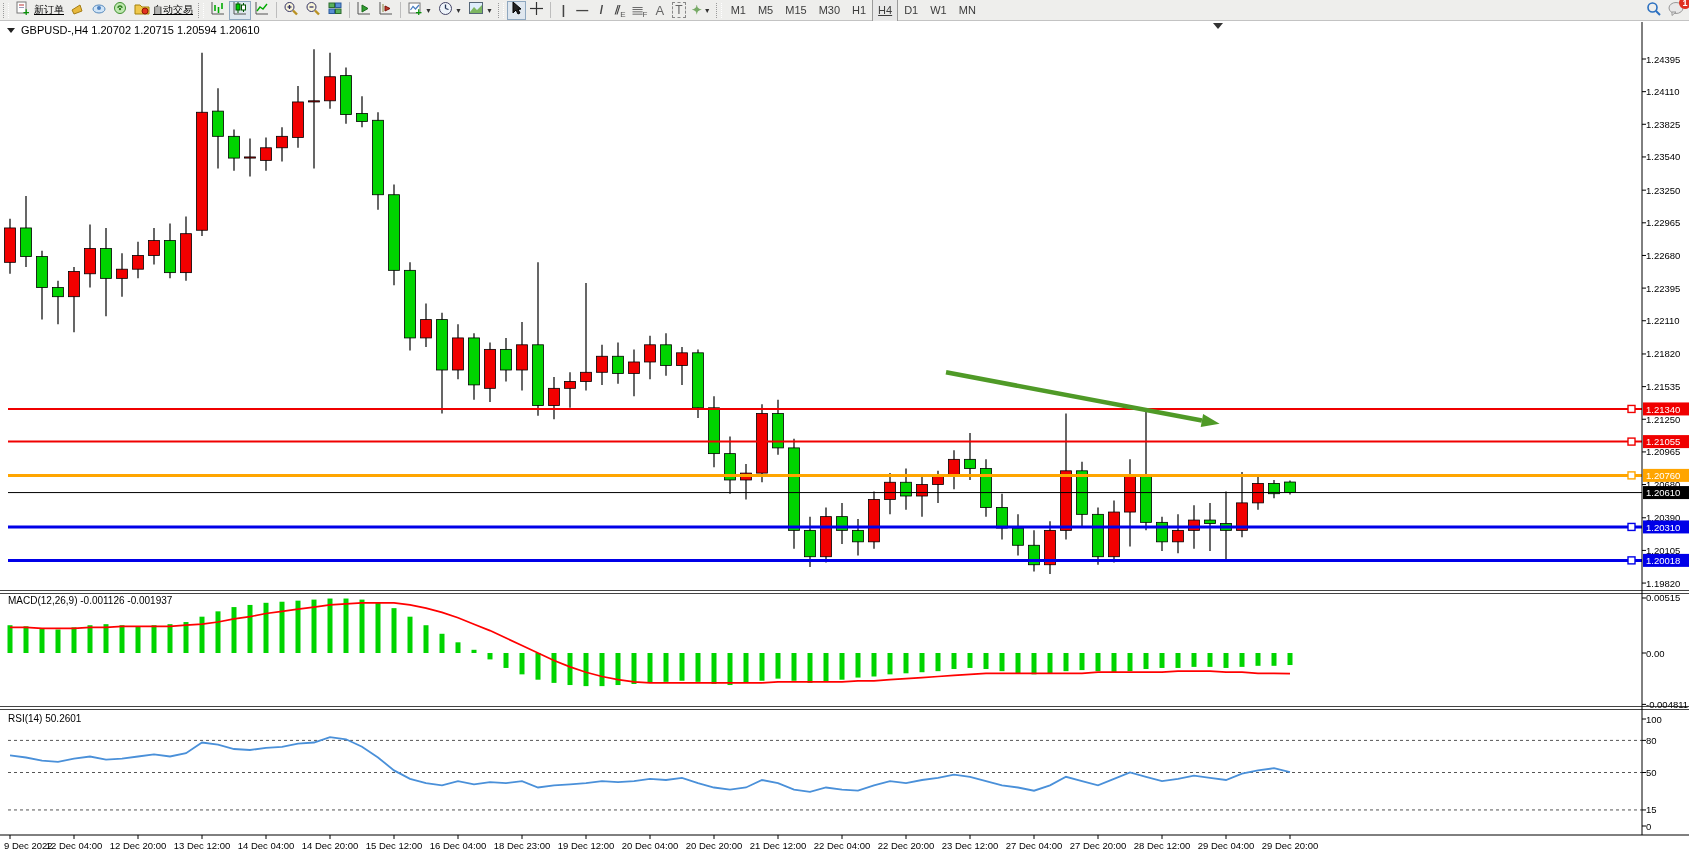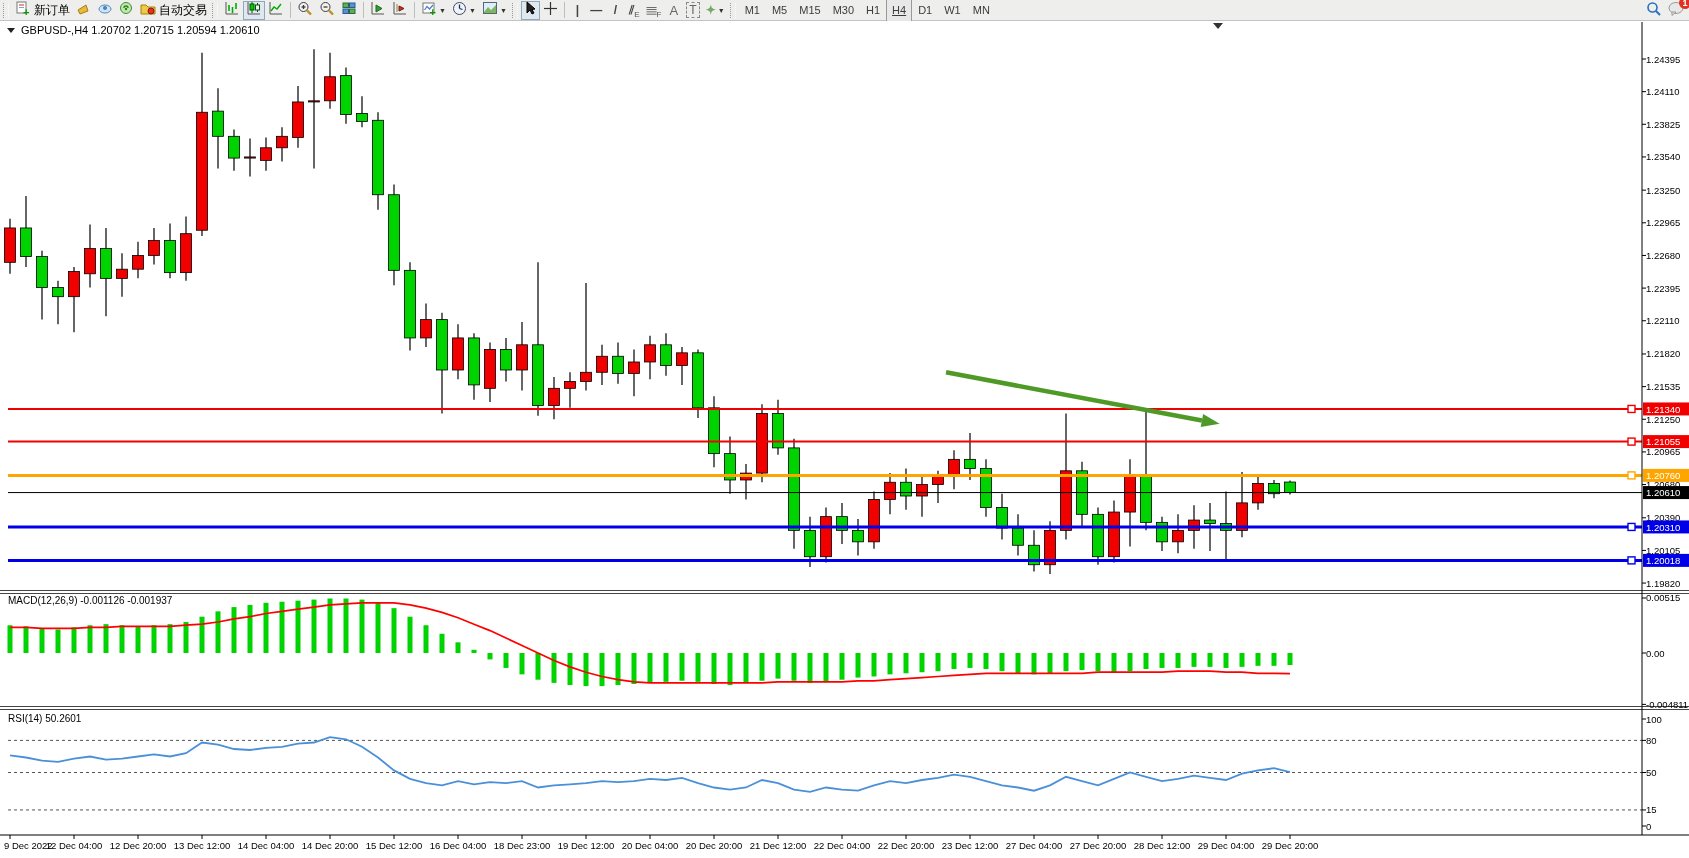--- a/index.html
+++ b/index.html
@@ -6,21 +6,21 @@
     font-family:"Liberation Sans",sans-serif;-webkit-font-smoothing:none;}
   #app{position:relative;width:1689px;height:858px;background:#fff;}
   
   #toolbar{position:absolute;left:0;top:0;width:1689px;height:21px;background:#eeeeec;
     border-bottom:1px solid #c3c3c3;display:flex;align-items:center;padding-left:1px;box-sizing:border-box;}
   .grip{width:4px;height:15px;border-left:1px dotted #9a9a9a;border-right:1px dotted #fff;margin:0 3px 0 2px;}
   .vdiv{width:1px;height:16px;background:#bdbdbd;margin:0 3px;}
   .btn{height:19px;min-width:19px;display:inline-flex;align-items:center;justify-content:center;
     padding:0 2px;border:1px solid transparent;box-sizing:border-box;color:#222;}
   .btn.pressed{background:#dfe7ef;border:1px solid #8fa8c0;}
-  .btn .cnlabel{font-size:12px;color:#000;margin-left:3px;white-space:nowrap;}
+  .btn .cnlabel{font-size:10px;color:#000;margin-left:3px;white-space:nowrap;text-decoration:underline;}
   .caret{font-size:7px;color:#333;margin-left:2px;}
   .glyph{font-size:12px;color:#444;font-weight:bold;}
   .tf{font-size:11px;color:#3c3c3c;padding:0 5px;height:26px;display:inline-flex;align-items:center;
     border:1px solid transparent;box-sizing:border-box;}
   .tf.active{background:#e8e8e8;border:1px solid #9a9a9a;text-decoration:underline;}
   #tbright{position:absolute;right:4px;top:0;height:21px;display:flex;align-items:center;gap:6px;}
   .badge{position:absolute;top:-4px;right:-6px;background:#e03020;color:#fff;border-radius:8px;
     font-size:9px;min-width:12px;height:12px;line-height:12px;text-align:center;font-weight:bold;}
   
   #leftsplit{position:absolute;left:0;top:21px;width:6px;height:837px;background:#f4f4f4;

